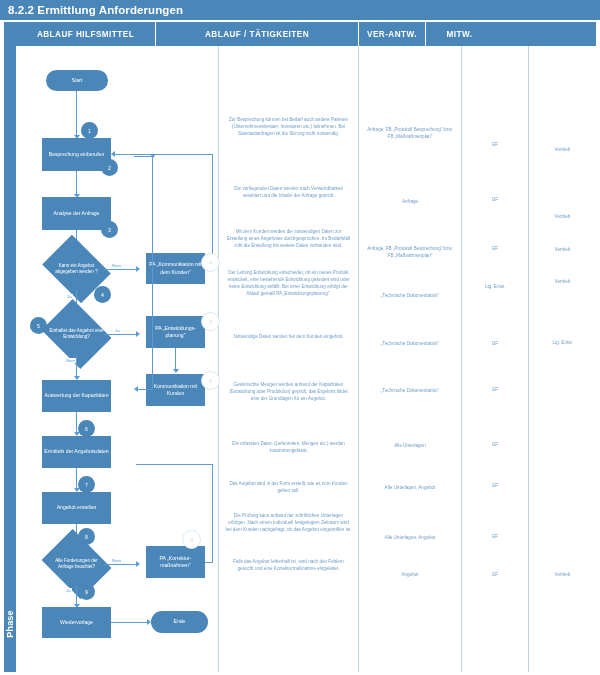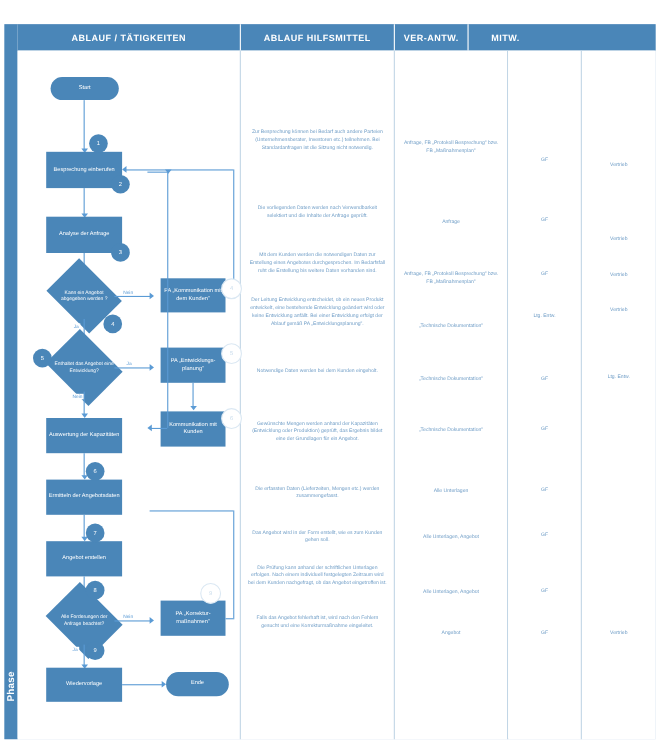--- a/index.html
+++ b/index.html
@@ -176,30 +176,33 @@
     font-size:4.4px;
     background:#ffffff;
     padding:0 1px;
   }
 </style>
 </head>
 <body>
 
 <div id="page">
 
+  <div id="title-bar">
+    <span>8.2.2 Ermittlung Anforderungen</span>
+  </div>
 
   <div id="frame"></div>
 
   <div id="phase-band">
     <div id="phase-label">Phase</div>
   </div>
 
   <div id="header-row">
+    <div class="hcell" style="width:140px">ABLAUF HILFSMITTEL</div>
     <div class="hcell" style="width:203px">ABLAUF / TÄTIGKEITEN</div>
-    <div class="hcell" style="width:140px">ABLAUF HILFSMITTEL</div>
     <div class="hcell" style="width:67px">VER-ANTW.</div>
     <div class="hcell" style="width:67px">MITW.</div>
   </div>
 
   <div id="cols">
 
     <div class="col" style="width:203px">
       <div id="flow">
 
         <div class="node term" style="left:30px;top:24px;width:62px;height:21px">Start</div>

